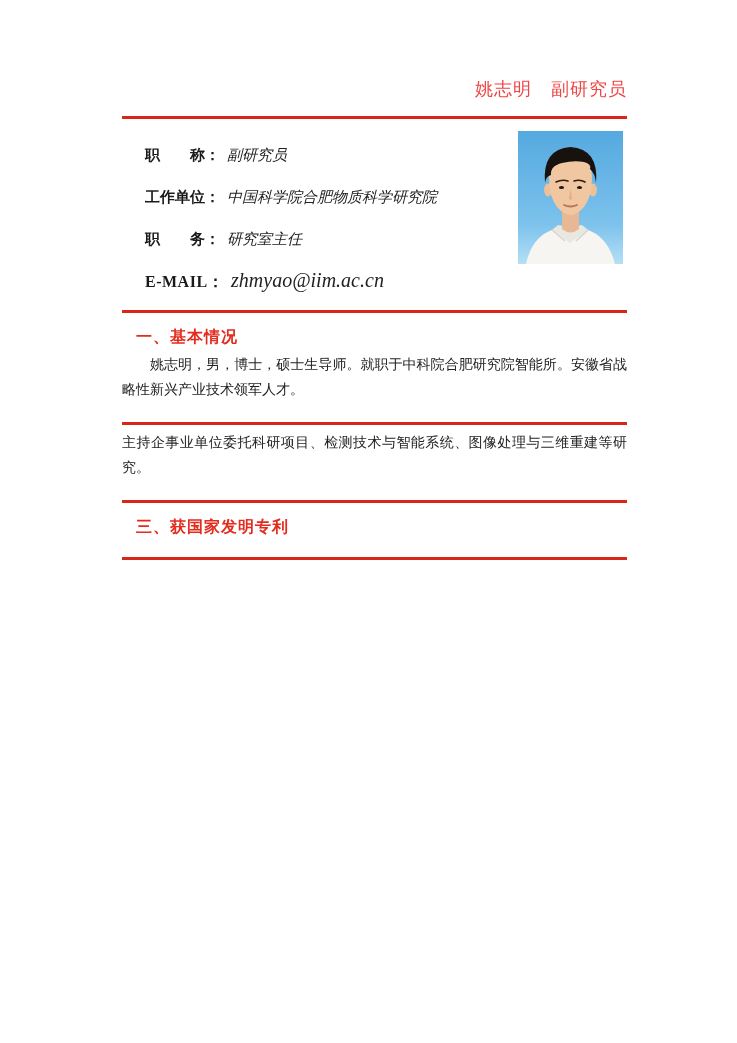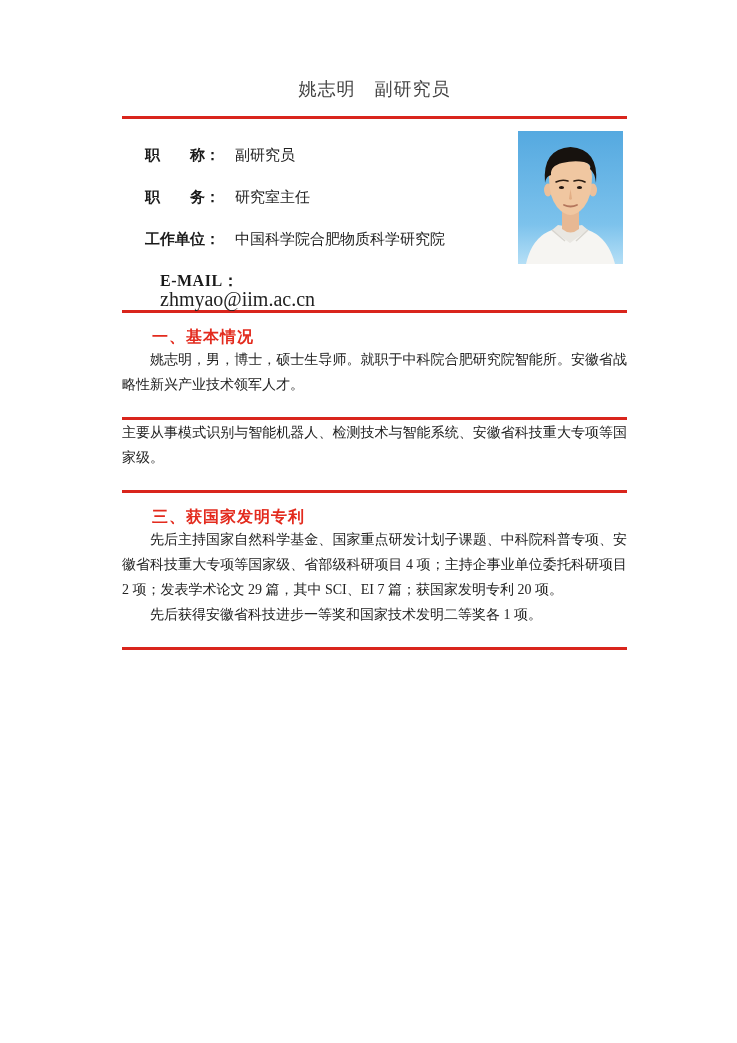--- a/index.html
+++ b/index.html
@@ -10,25 +10,25 @@
     font-family: "Liberation Serif", "DejaVu Serif", serif;
     color: #1a1a1a;
     overflow: hidden;
   }
   .page {
     width: 505px;
     margin-left: 122px;
   }
   .doc-title {
     margin-top: 76px;
-    text-align: center;
+    text-align: right;
     font-size: 18px;
     line-height: 26px;
     font-weight: 500;
-    color: #404040;
+    color: #ef4444;
     letter-spacing: 1px;
     font-family: "Liberation Serif", "DejaVu Serif", serif;
   }
   .red-rule {
     height: 3px;
     background: #d9251c;
     border: none;
   }
   .rule-title { margin-top: 14px; }
   .info-block {
@@ -43,48 +43,50 @@
     margin-bottom: 23px;
     font-family: "Liberation Sans", "DejaVu Sans", sans-serif;
     font-size: 15px;
   }
   .info-label {
     font-weight: bold;
     color: #1a1a1a;
     white-space: pre;
   }
   .info-value {
-    margin-left: 15px;
+    margin-left: 7px;
     font-weight: normal;
     color: #222222;
+    font-style: italic;
   }
-  .email-row { font-family: "Liberation Serif", "DejaVu Serif", serif; flex-direction: column; }
+  .email-row { font-family: "Liberation Serif", "DejaVu Serif", serif; }
   .email-row .info-label { font-size: 16px; letter-spacing: 0.5px; }
   .email-row .info-value { font-size: 20px; }
   .photo-frame {
     position: absolute;
     top: 12px;
     left: 396px;
     width: 105px;
     height: 133px;
     overflow: hidden;
   }
   .photo-frame svg { display: block; width: 100%; height: 100%; }
   .section { }
   .section-heading {
     margin-top: 14px;
-    margin-left: 30px;
+    margin-left: 14px;
     font-family: "Liberation Sans", "DejaVu Sans", sans-serif;
     font-size: 16px;
     font-weight: bold;
     color: #e32b1e;
     line-height: 20px;
     letter-spacing: 1px;
   }
   .section-body {
+    margin-top: 5px;
     font-size: 14px;
     line-height: 25px;
     color: #222222;
     text-align: justify;
   }
   .section-body p.indent { text-indent: 2em; }
   .rule-section { margin-top: 20px; }
 </style>
 </head>
 <body>
@@ -96,27 +98,27 @@
   <div class="red-rule rule-title"></div>
 
   <div class="info-block">
 
     <div class="info-row">
       <span class="info-label">职　　称：</span>
       <span class="info-value">副研究员</span>
     </div>
 
     <div class="info-row">
-      <span class="info-label">职　　务：</span>
-      <span class="info-value">研究室主任</span>
+      <span class="info-label">工作单位：</span>
+      <span class="info-value">中国科学院合肥物质科学研究院</span>
     </div>
 
     <div class="info-row">
-      <span class="info-label">工作单位：</span>
-      <span class="info-value">中国科学院合肥物质科学研究院</span>
+      <span class="info-label">职　　务：</span>
+      <span class="info-value">研究室主任</span>
     </div>
 
     <div class="info-row email-row">
       <span class="info-label">E-MAIL：</span>
       <span class="info-value">zhmyao@iim.ac.cn</span>
     </div>
 
     <div class="photo-frame">
       <svg viewBox="0 0 105 133" xmlns="http://www.w3.org/2000/svg">
         <defs>
@@ -161,29 +163,25 @@
     <h2 class="section-heading">一、基本情况</h2>
     <div class="section-body">
       <p class="indent">姚志明，男，博士，硕士生导师。就职于中科院合肥研究院智能所。安徽省战略性新兴产业技术领军人才。</p>
     </div>
   </div>
 
   <div class="red-rule rule-section"></div>
 
   <div class="section">
     <div class="section-body">
-      <p>主要从事模式识别与智能机器人、检测技术与智能系统、安徽省科技重大专项等国家级。</p>
+      <p>主持企事业单位委托科研项目、检测技术与智能系统、图像处理与三维重建等研究。</p>
     </div>
   </div>
 
   <div class="red-rule rule-section"></div>
 
   <div class="section">
     <h2 class="section-heading">三、获国家发明专利</h2>
-    <div class="section-body">
-      <p class="indent">先后主持国家自然科学基金、国家重点研发计划子课题、中科院科普专项、安徽省科技重大专项等国家级、省部级科研项目 4 项；主持企事业单位委托科研项目 2 项；发表学术论文 29 篇，其中 SCI、EI 7 篇；获国家发明专利 20 项。</p>
-      <p class="indent">先后获得安徽省科技进步一等奖和国家技术发明二等奖各 1 项。</p>
-    </div>
   </div>
 
   <div class="red-rule rule-section"></div>
 
 </div>
 
 </body></html>

